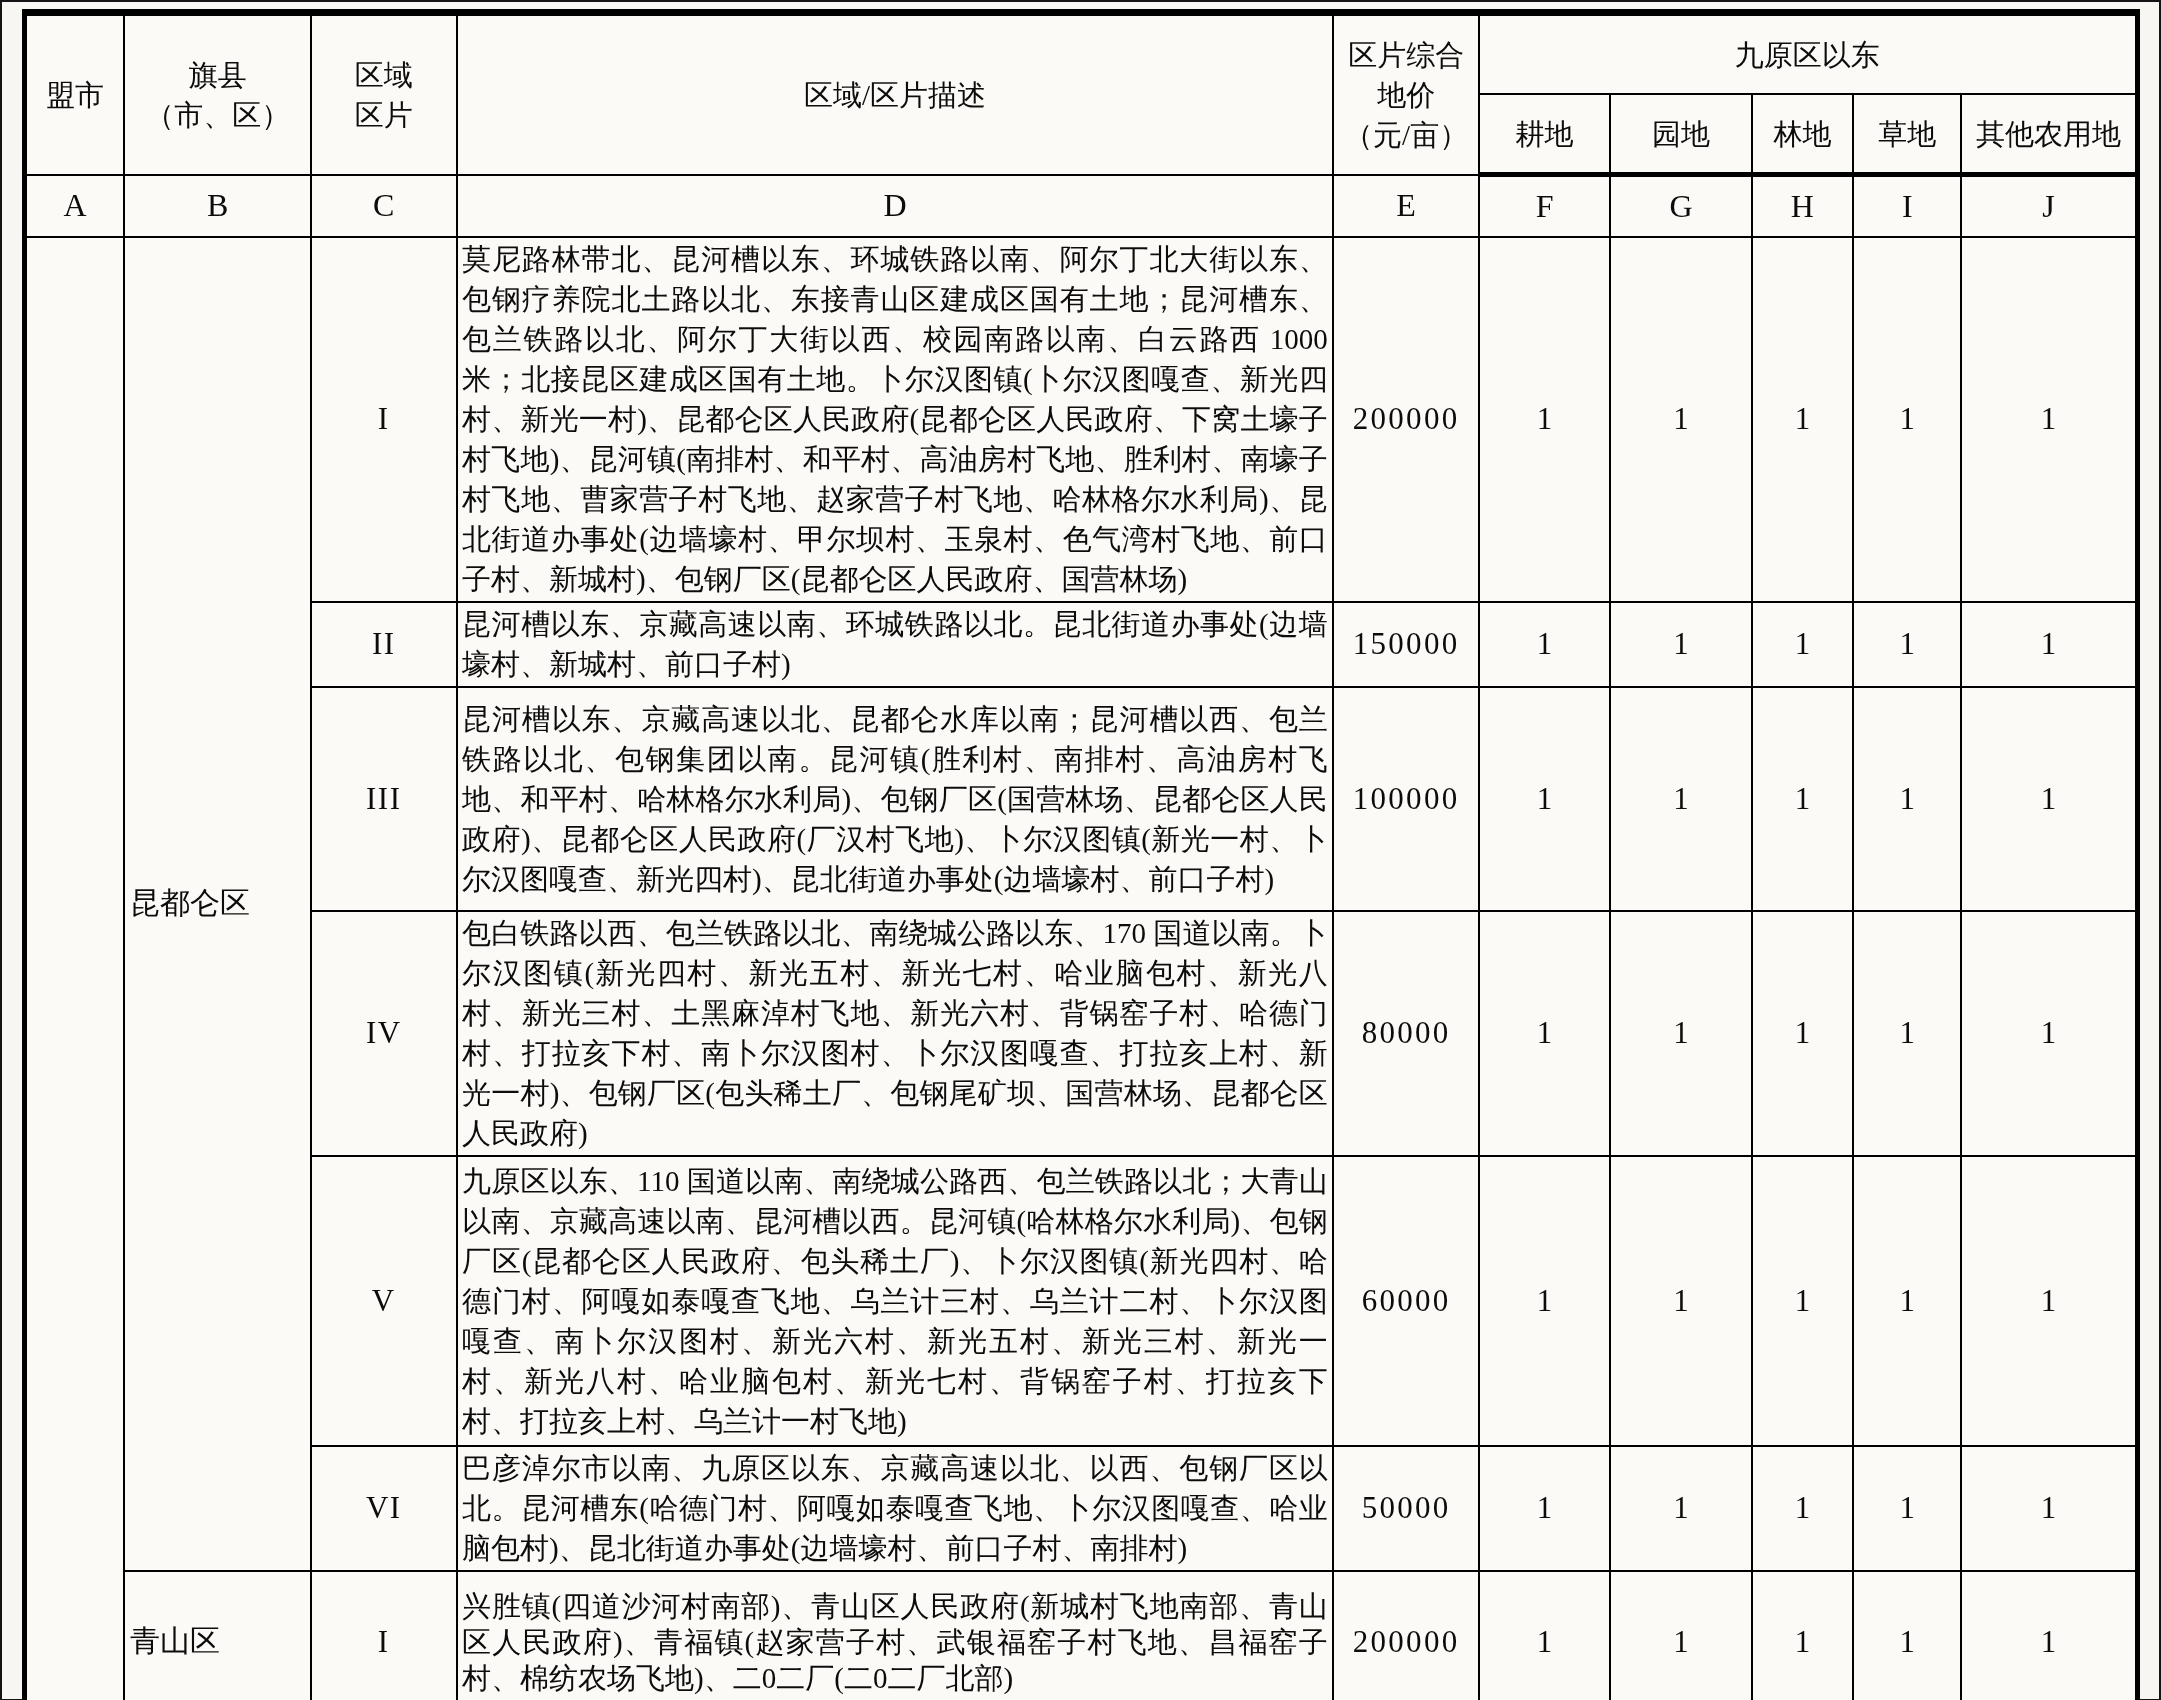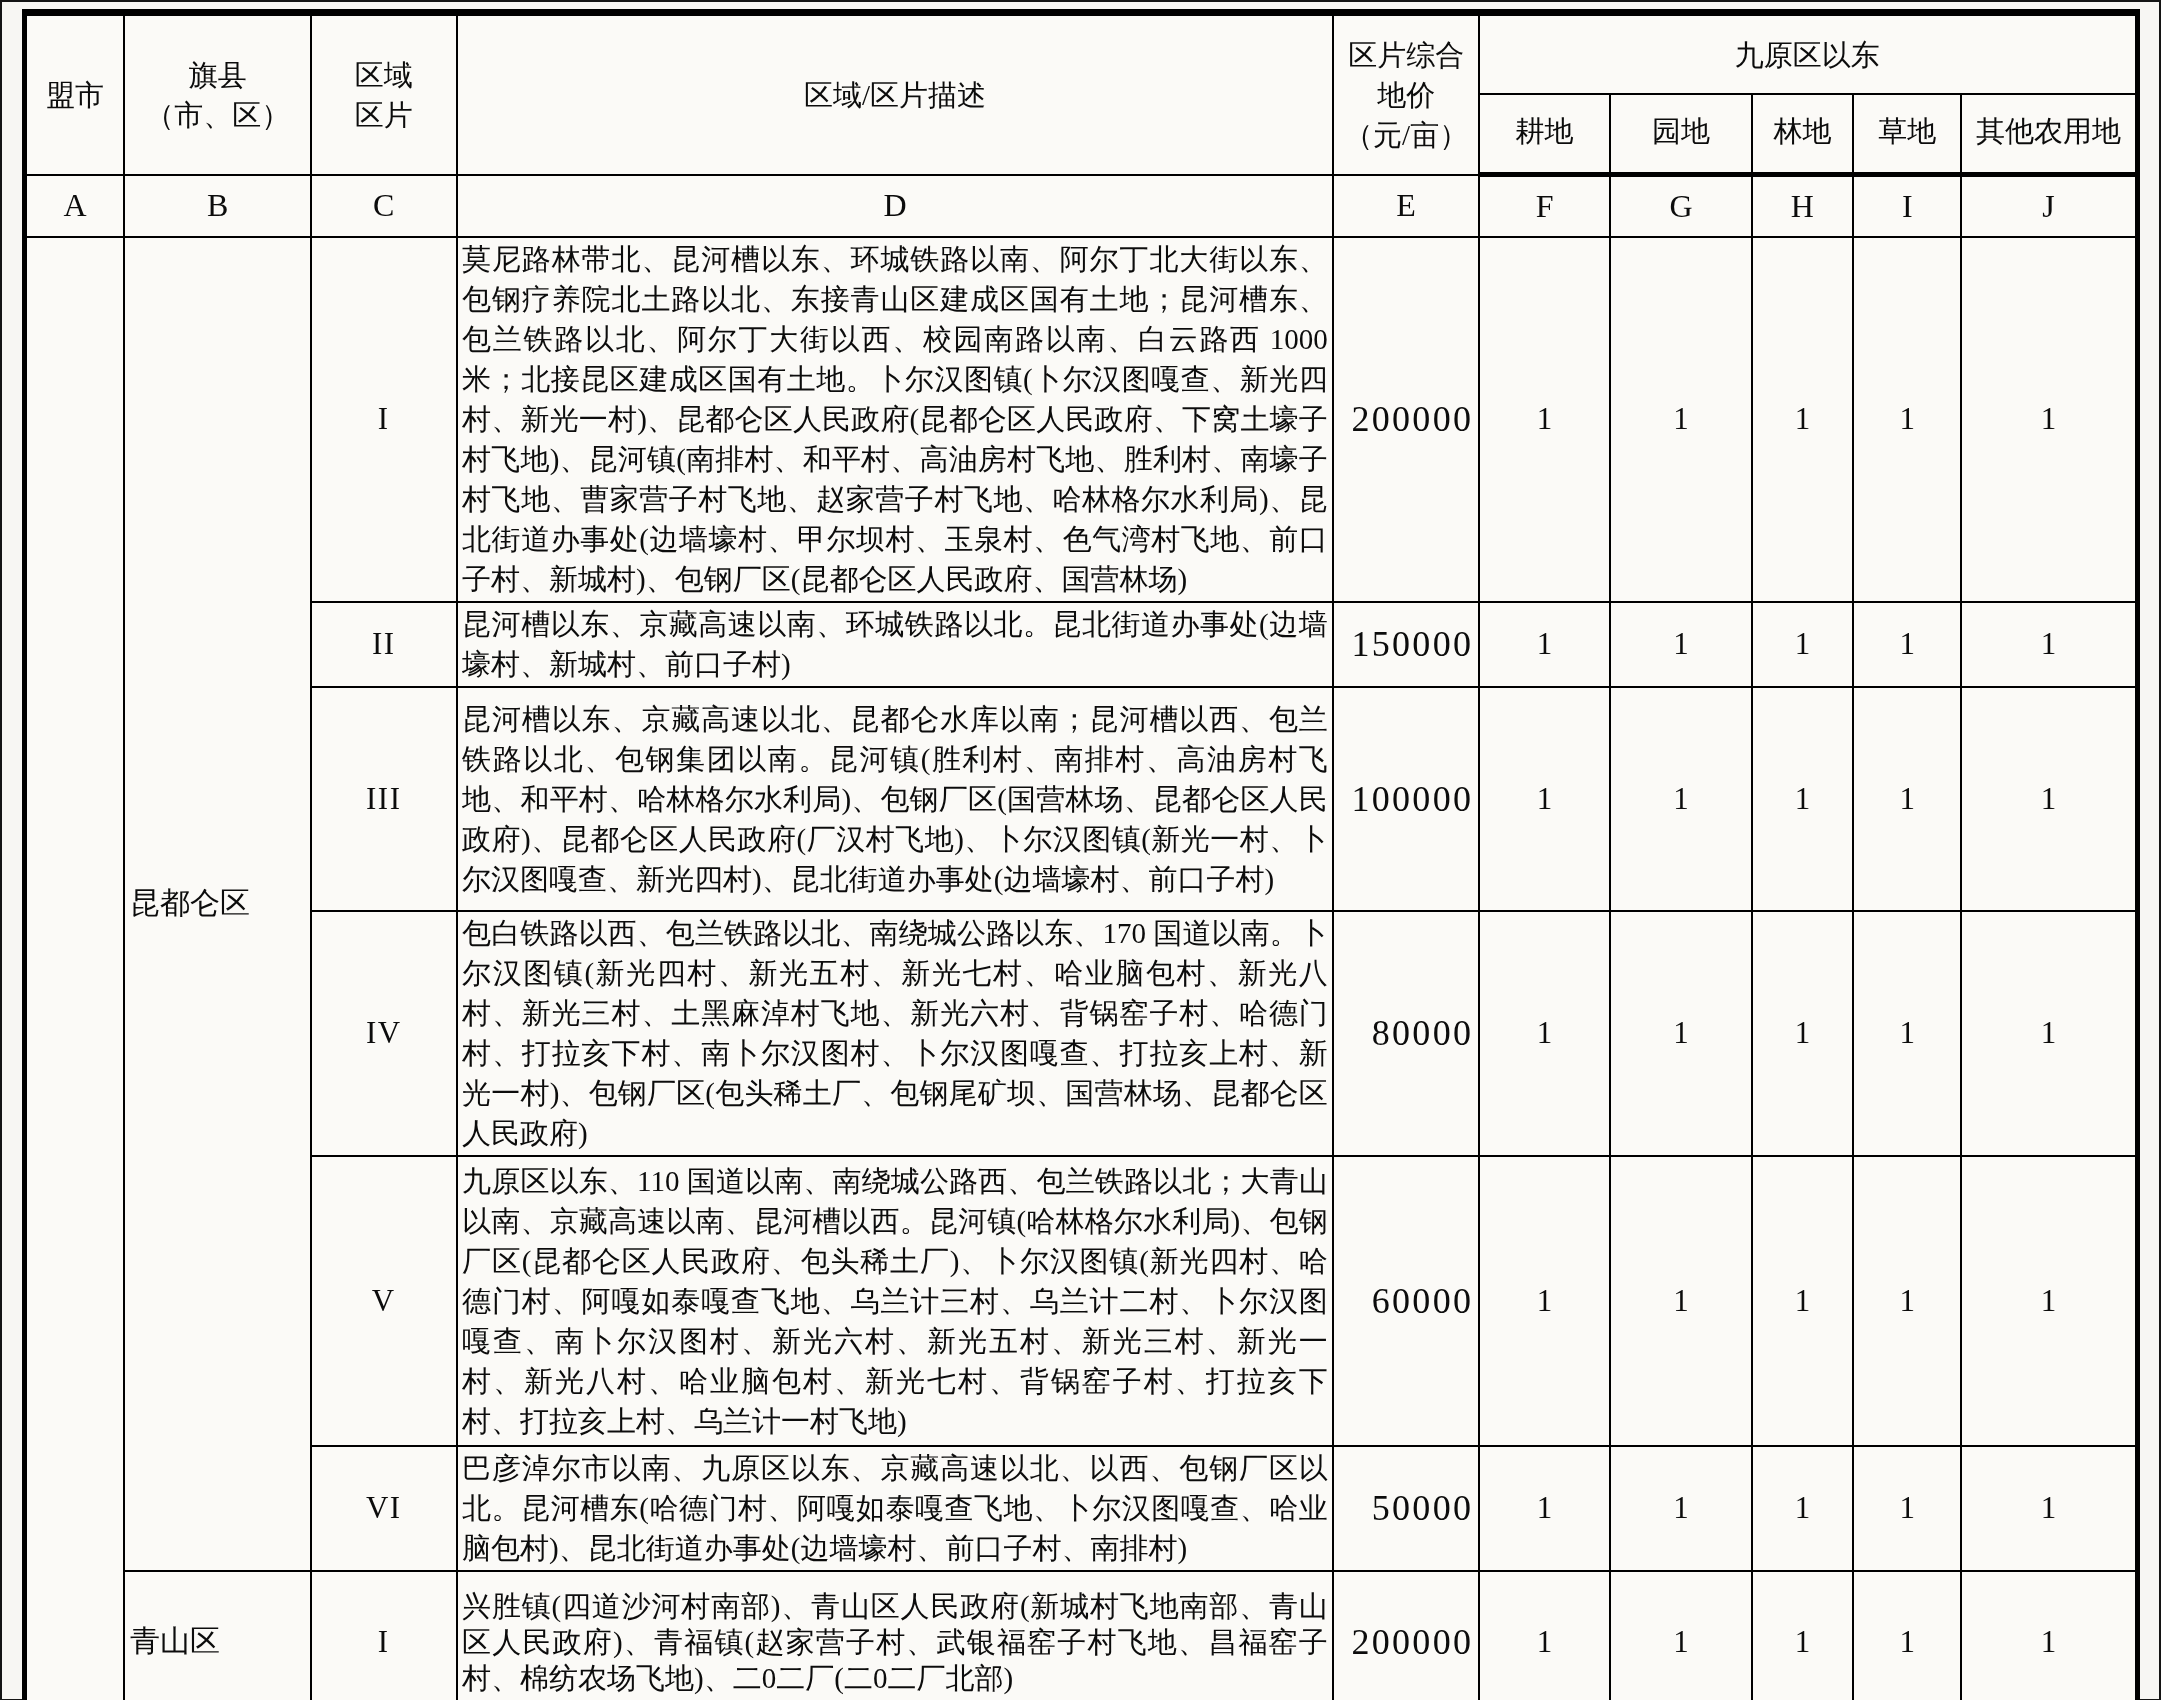--- a/index.html
+++ b/index.html
@@ -27,21 +27,21 @@
     border:2.3px solid #000;
     box-sizing:border-box;
     font-weight:normal;
     padding:1.5px 4.6px;
   }
   table.land-table{border:5.4px solid #000;border-top:7px solid #000;}
   .hdr{
     text-align:center;vertical-align:middle;
     font-size:29px;line-height:40px;
   }
-  .hdr-thick-bottom{border-bottom:5.4px solid #000 !important;font-family:Liberation Mono, monospace;}
+  .hdr-thick-bottom{border-bottom:5.4px solid #000 !important;}
   .letters td{
     text-align:center;vertical-align:middle;
     font-size:32px;height:62px;
   }
   .zone-cell{
     text-align:center;vertical-align:middle;
     font-size:31px;letter-spacing:1.5px;
   }
   .district-cell{
     text-align:left;vertical-align:middle;
@@ -50,22 +50,22 @@
   .league-cell{vertical-align:middle;}
   .desc-cell{
     vertical-align:middle;
     font-size:29px;line-height:40px;
     text-align:justify;
     padding:4.6px 7.7px 4.6px 6.2px;
     border-radius:13px;
   }
   .desc-tight{line-height:36px;}
   .price-cell{
-    text-align:right;vertical-align:middle;
-    font-size:36px;letter-spacing:2.3px;
+    text-align:center;vertical-align:middle;
+    font-size:31px;letter-spacing:2.3px;
   }
   .coef-cell{
     text-align:center;vertical-align:middle;
     font-size:31px;
   }
   .r1{height:363px;} .r2{height:82px;} .r3{height:224px;}
   .r4{height:240px;} .r5{height:290px;} .r6{height:120px;} .r7{height:143px;}
   .hrow1{height:81px;} .hrow2{height:81px;}
 </style>
 </head>

